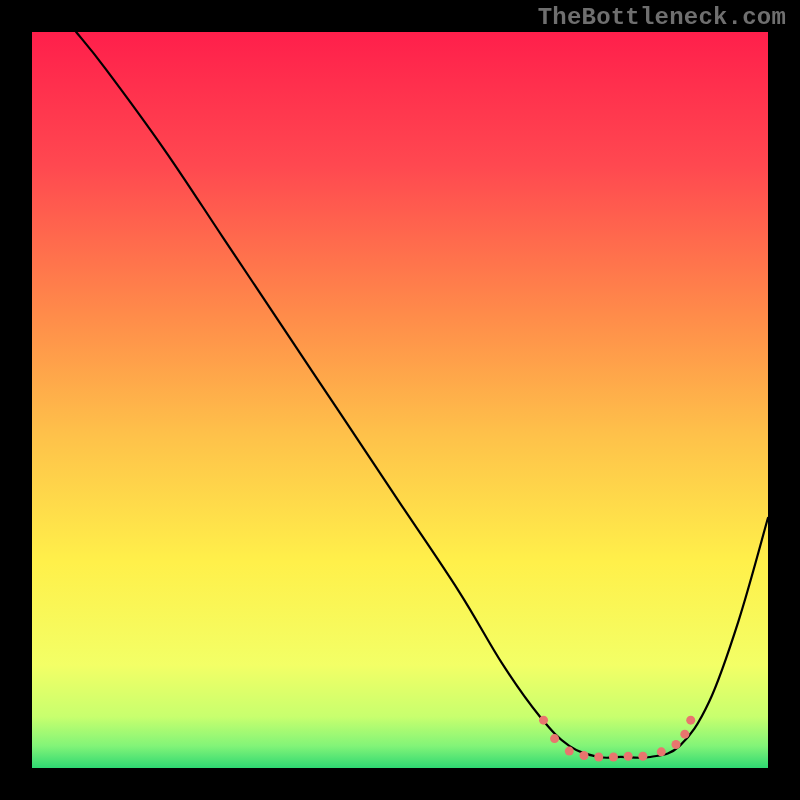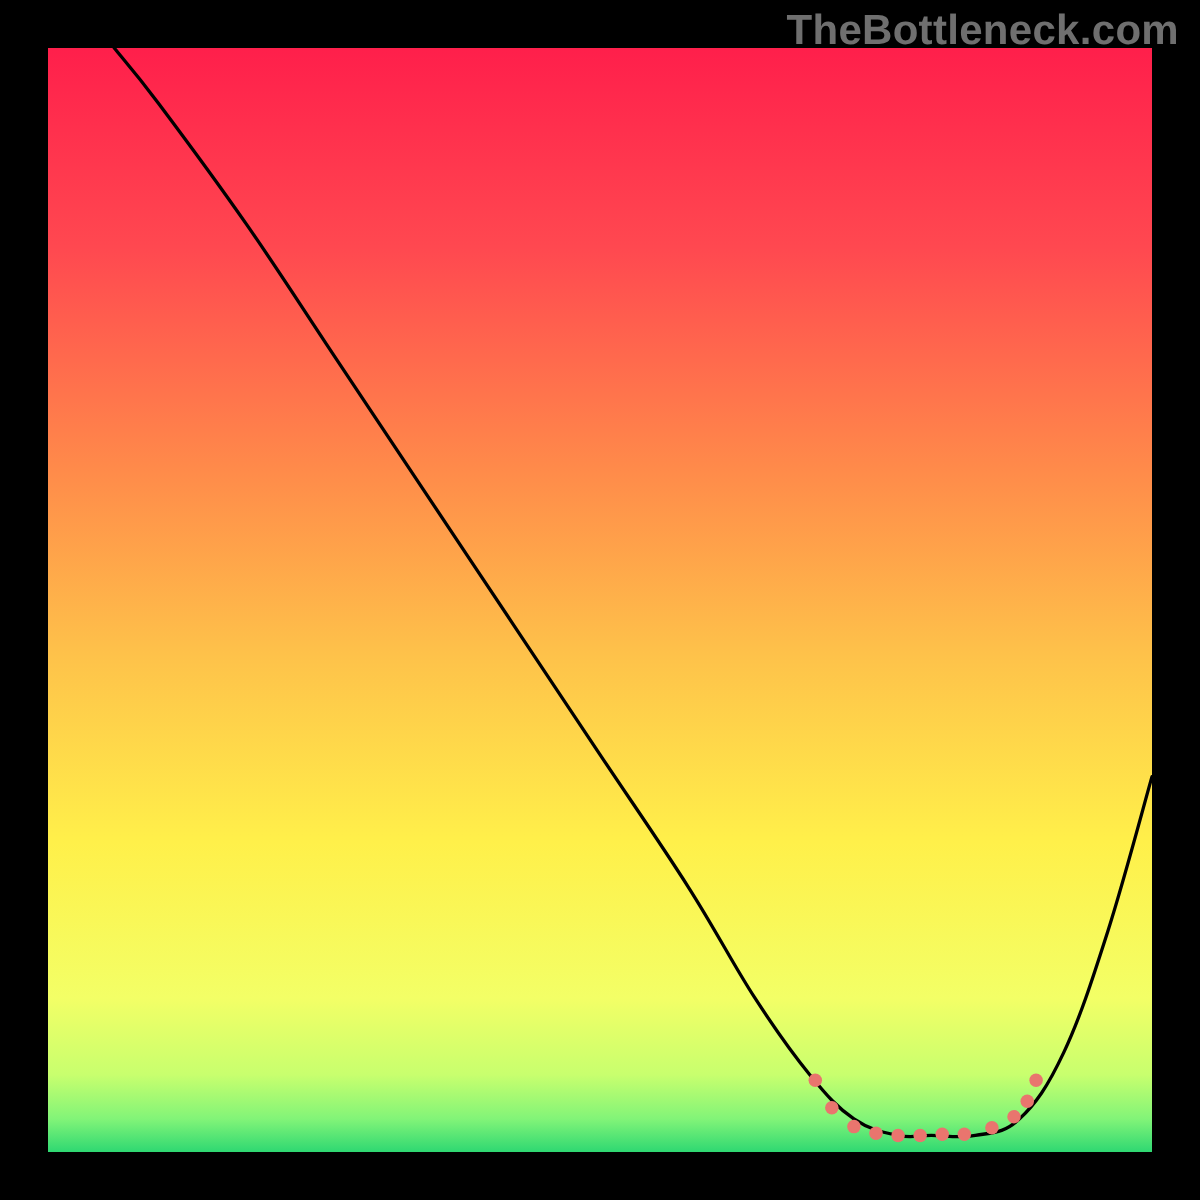--- a/index.html
+++ b/index.html
@@ -13,22 +13,22 @@
   .frame {
     position: relative;
     width: 800px;
     height: 800px;
     background: #000;
   }
   .watermark {
     position: absolute;
     top: 4px;
     right: 14px;
-    font-family: Liberation Sans, sans-serif;
-    font-size: 28px;
+    font-family: Liberation Mono, monospace;
+    font-size: 24px;
     font-weight: 600;
     color: #6f6f6f;
     letter-spacing: 0.2px;
   }
   svg {
     display: block;
   }
 </style>
 </head>
 <body>

